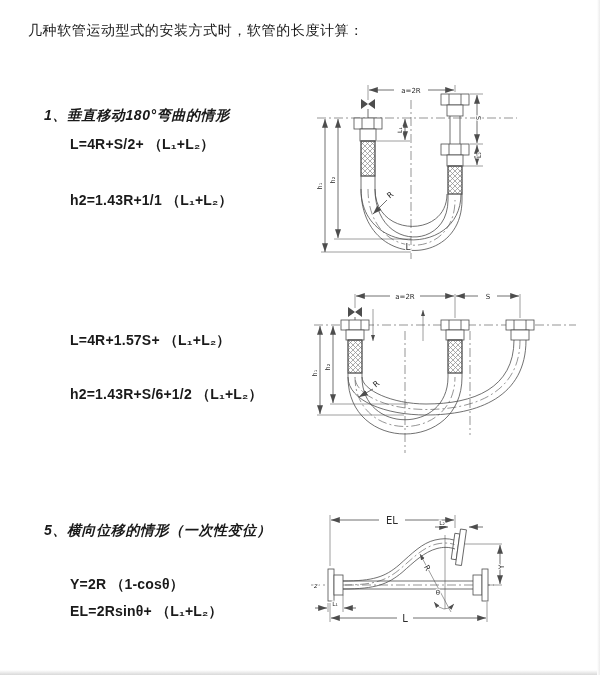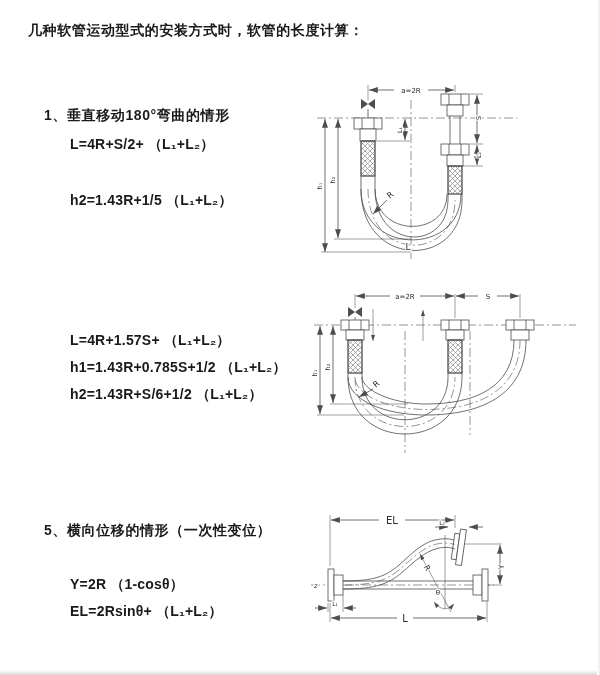--- a/index.html
+++ b/index.html
@@ -1,19 +1,19 @@
 <!DOCTYPE html>
 <html><head>
 <meta charset="utf-8">
 <style>
   html,body{margin:0;padding:0;background:#fff;}
   .page{position:relative;width:600px;height:675px;background:#ffffff;overflow:hidden;
         font-family:"Liberation Sans","DejaVu Sans",sans-serif;color:#1a1a1a;}
-  .title{position:absolute;left:28px;top:22px;font-size:14px;font-weight:bold;letter-spacing:.6px;text-align:right;}
-  .hd{position:absolute;font-size:14px;font-weight:bold;letter-spacing:.6px;}
+  .title{position:absolute;left:28px;top:22px;font-size:14px;font-weight:normal;letter-spacing:.6px;text-align:right;}
+  .hd{position:absolute;font-size:14px;font-weight:bold;letter-spacing:.6px;font-style:italic;}
   .fm{position:absolute;font-size:14px;font-weight:bold;letter-spacing:.2px;}
   svg.diag{position:absolute;overflow:visible;}
   .st{stroke:#4d4d4d;stroke-width:.8;fill:none;stroke-linecap:butt;}
   .thin{stroke-width:.55;}
   .dd{stroke-dasharray:9 3 2 3;stroke-width:.6;}
   .wf{fill:#ffffff;}
   .solidfill{fill:#4d4d4d;stroke:none;}
   .lbl{fill:#2b2b2b;stroke:#ffffff;stroke-width:2.2px;paint-order:stroke;
        font-family:"DejaVu Sans","Liberation Sans",sans-serif;}
   .edge-b{position:absolute;left:0;bottom:0;width:100%;height:5px;
@@ -34,24 +34,23 @@
       <pattern id="braid" width="5" height="5" patternUnits="userSpaceOnUse">
         <path d="M0,5 L5,0 M0,0 L5,5" stroke="#8a8a8a" stroke-width="0.7"></path>
       </pattern>
     </defs>
   </svg>
 
   <div class="title">几种软管运动型式的安装方式时，软管的长度计算：</div>
 
   <div class="hd" style="left:44px;top:107px">1、垂直移动180°弯曲的情形</div>
   <div class="fm" style="left:70px;top:136px">L=4R+S/2+ （L₁+L₂）</div>
-  <div class="fm" style="left:70px;top:192px">h2=1.43R+1/5 （L₁+L₂）</div>
+  <div class="fm" style="left:70px;top:192px">h2=1.43R+1/1 （L₁+L₂）</div>
 
   <div class="fm" style="left:70px;top:332px">L=4R+1.57S+ （L₁+L₂）</div>
-  <div class="fm" style="left:70px;top:359px">h1=1.43R+0.785S+1/2 （L₁+L₂）</div>
   <div class="fm" style="left:70px;top:386px">h2=1.43R+S/6+1/2 （L₁+L₂）</div>
 
   <div class="hd" style="left:44px;top:522px">5、横向位移的情形（一次性变位）</div>
   <div class="fm" style="left:70px;top:576px">Y=2R （1-cosθ）</div>
   <div class="fm" style="left:70px;top:603px">EL=2Rsinθ+ （L₁+L₂）</div>
 
   <svg class="diag" style="left:310px;top:76px" width="285" height="185" viewBox="0 0 285 185">
     <g class="st">
 
       <line class="thin" x1="58" y1="24" x2="58" y2="9"></line>

